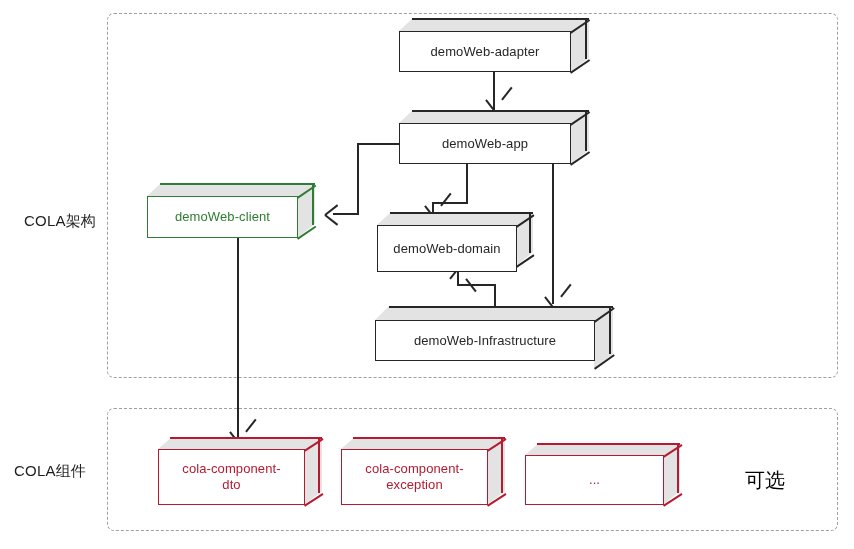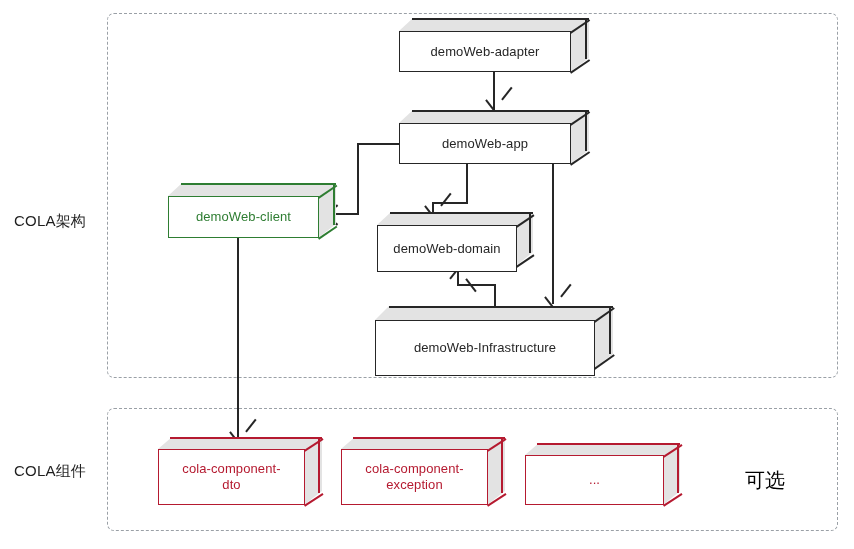--- a/index.html
+++ b/index.html
@@ -120,21 +120,21 @@
 </style>
 </head>
 <body>
 
 <div id="stage">
 
   <div class="group-box" style="left:107px; top:13px; width:731px; height:365px;"></div>
 
   <div class="group-box" style="left:107px; top:408px; width:731px; height:123px;"></div>
 
-  <div class="side-label" style="left:14px; top:212px;">COLA架构</div>
+  <div class="side-label" style="left:24px; top:212px;">COLA架构</div>
   <div class="side-label" style="left:14px; top:462px;">COLA组件</div>
 
   <div class="conn-seg v" style="left:493px; top:72px; height:38px;"></div>
   <div class="vhead down" style="left:485.5px; top:99px; width:16px; height:14px;">
       <i></i>
       <i></i>
     </div>
 
   <div class="conn-seg v" style="left:466px; top:164px; height:40px;"></div>
   <div class="conn-seg h" style="left:432px; top:202px; width:36px;"></div>
@@ -189,21 +189,21 @@
     <div class="face-side" style="left:171px; top:0; width:19px; height:54px;"></div>
     <div class="face-front" style="left:0; top:13px; width:172px; height:41px;">
       <span class="face-label">demoWeb-adapter</span>
     </div>
     <div class="edge" style="left:13px; top:0; width:177px;"></div>
     <div class="edge" style="left:170.5px; top:13.6px; width:23.4px; transform: rotate(-34deg);"></div>
     <div class="edge" style="left:188.2px; top:0; width:41px; transform: rotate(90deg);"></div>
     <div class="edge" style="left:170.5px; top:54px; width:23.4px; transform: rotate(-34deg);"></div>
   </div>
 
-  <div class="cube green" style="left:168px; top:183px; width:168px; height:68px;">
+  <div class="cube green" style="left:147px; top:183px; width:168px; height:68px;">
     <div class="face-top" style="left:0; top:0; width:168px; height:13px;"></div>
     <div class="face-side" style="left:150px; top:0; width:18px; height:55px;"></div>
     <div class="face-front" style="left:0; top:13px; width:151px; height:42px;">
       <span class="face-label">demoWeb-client</span>
     </div>
     <div class="edge" style="left:13px; top:0; width:155px;"></div>
     <div class="edge" style="left:149.5px; top:13.6px; width:22.4px; transform: rotate(-34deg);"></div>
     <div class="edge" style="left:166.5px; top:0; width:42px; transform: rotate(90deg);"></div>
     <div class="edge" style="left:149.5px; top:55px; width:22.4px; transform: rotate(-34deg);"></div>
   </div>
@@ -216,21 +216,21 @@
     </div>
     <div class="edge" style="left:13px; top:0; width:143px;"></div>
     <div class="edge" style="left:138.5px; top:13.6px; width:21.4px; transform: rotate(-34deg);"></div>
     <div class="edge" style="left:154.2px; top:0; width:41px; transform: rotate(90deg);"></div>
     <div class="edge" style="left:138.5px; top:54px; width:21.4px; transform: rotate(-34deg);"></div>
   </div>
 
   <div class="cube" style="left:375px; top:306px; width:238px; height:62px;">
     <div class="face-top" style="left:0; top:0; width:238px; height:14px;"></div>
     <div class="face-side" style="left:219px; top:0; width:19px; height:62px;"></div>
-    <div class="face-front" style="left:0; top:14px; width:220px; height:56px;">
+    <div class="face-front" style="left:0; top:14px; width:220px; height:41px;">
       <span class="face-label">demoWeb-Infrastructure</span>
     </div>
     <div class="edge" style="left:14px; top:0; width:224px;"></div>
     <div class="edge" style="left:218.5px; top:14.6px; width:24.4px; transform: rotate(-35deg);"></div>
     <div class="edge" style="left:236.2px; top:0; width:48px; transform: rotate(90deg);"></div>
     <div class="edge" style="left:218.5px; top:62px; width:24.4px; transform: rotate(-35deg);"></div>
   </div>
 
   <div class="cube red" style="left:158px; top:437px; width:164px; height:68px;">
     <div class="face-top" style="left:0; top:0; width:164px; height:12px;"></div>

